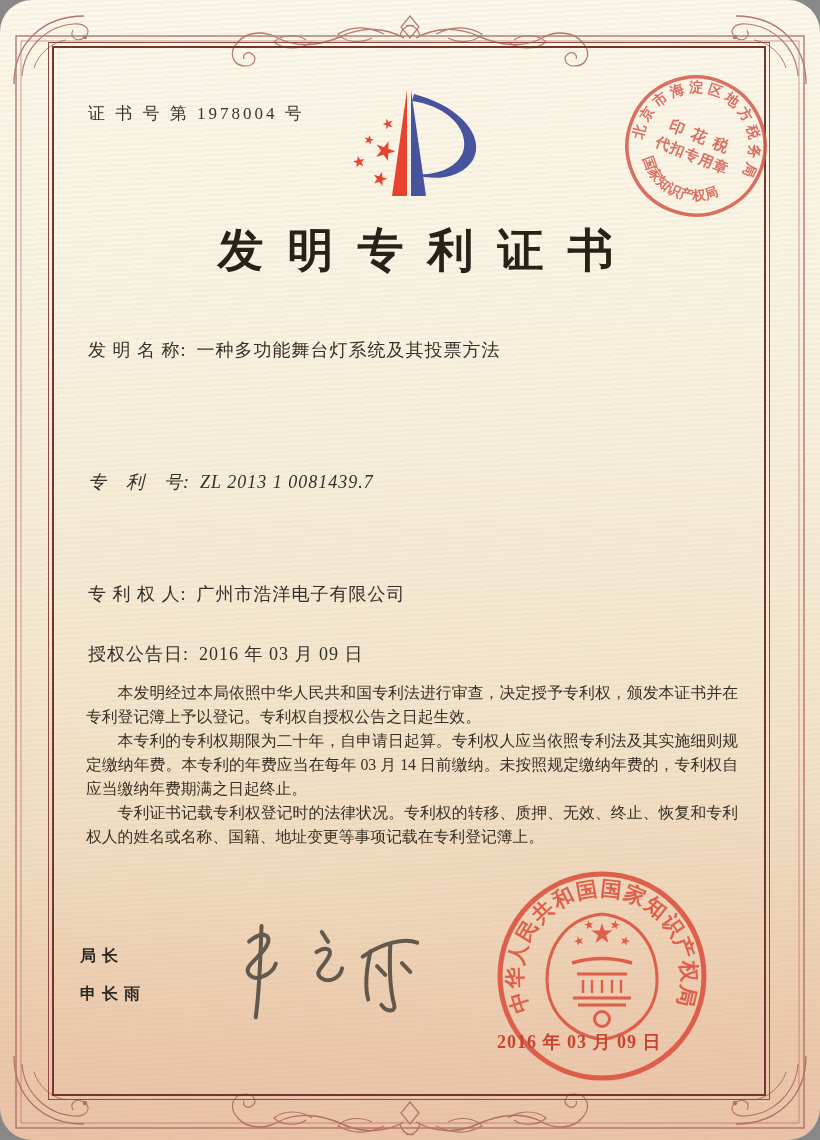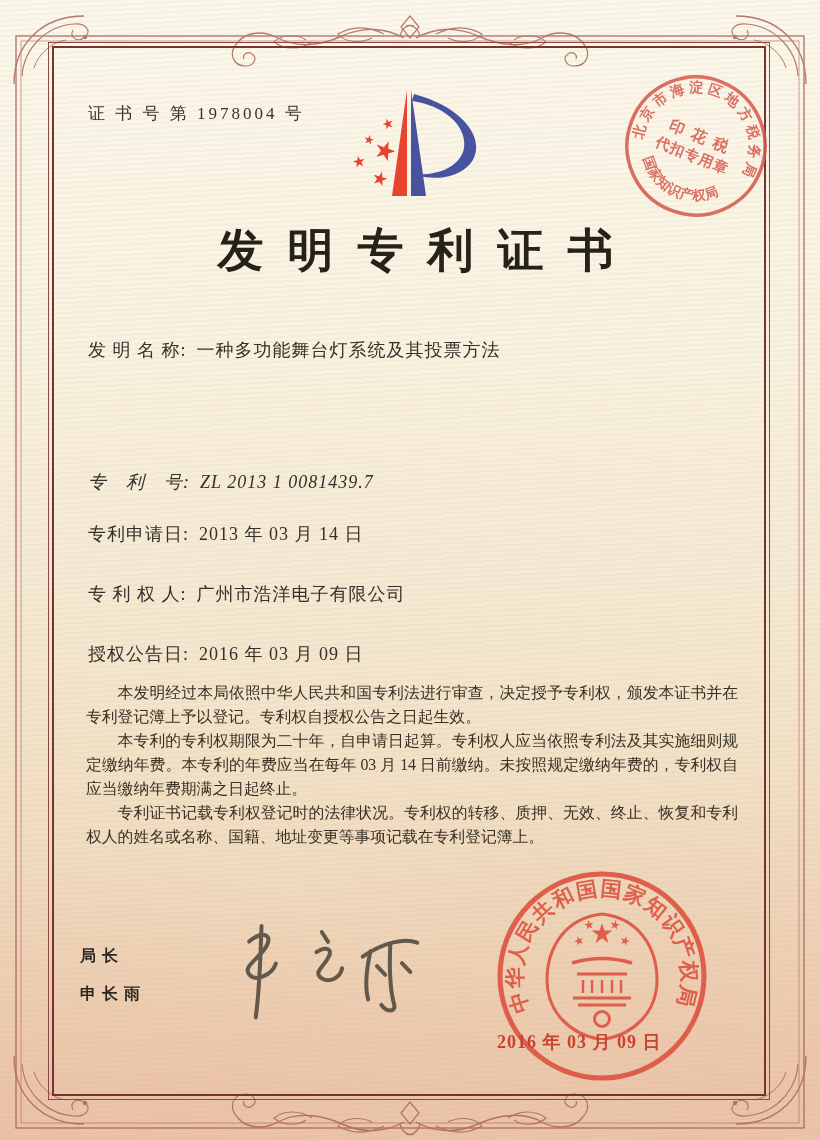--- a/index.html
+++ b/index.html
@@ -5,20 +5,21 @@
   * { margin:0; padding:0; box-sizing:border-box; }
   html,body { background:#888; }
   .page {
     position:relative; width:820px; height:1140px; margin:0 auto; overflow:hidden;
     font-family:"Liberation Serif","DejaVu Serif",serif; color:#35302a;
     background-image:
       radial-gradient(120% 55% at 88% 102%, rgba(233,166,144,0.30), rgba(233,166,144,0) 62%),
       radial-gradient(110% 45% at 8% 102%, rgba(233,166,144,0.33), rgba(233,166,144,0) 60%),
       repeating-linear-gradient(177deg, rgba(186,140,105,0.055) 0 2px, rgba(255,255,255,0) 2px 5px),
       linear-gradient(180deg,#fbf7ea 0%,#f8f2e0 30%,#f4e8d0 55%,#f0dcc0 75%,#ecd1b3 92%,#eacdb0 100%);
+    border-radius: 32px;
   }
   .abs { position:absolute; }
   .border-orn { position:absolute; left:0; top:0; pointer-events:none; }
   .frame { position:absolute; left:48px; top:42px; width:722px; height:1058px;
     border:1px solid #8c4a41; padding:3px; }
   .frame-inner { width:100%; height:100%; border:2px solid #74342f; }
   .cert-no { left:88px; top:102px; font-size:17px; letter-spacing:3px; color:#3a332a; }
   .title { left:0; right:0; top:220px; text-align:center; font-size:46px; font-weight:700;
     letter-spacing:24px; padding-left:35px; color:#272217; }
   .field { left:88px; font-size:18px; color:#34302a; white-space:nowrap; }
@@ -114,23 +115,20 @@
   </svg>
 
   <div class="abs title">发明专利证书</div>
 
   <div class="abs field f1">
     <span class="lab">发 明 名 称:</span><span class="val">一种多功能舞台灯系统及其投票方法</span>
   </div>
   <div class="abs field f3">
     <span class="lab">专　利　号:</span><span class="val">ZL 2013 1 0081439.7</span>
   </div>
-  <div class="abs field f4">
-    <span class="lab">专利申请日:</span><span class="val">2013 年 03 月 14 日</span>
-  </div>
   <div class="abs field f5">
     <span class="lab">专 利 权 人:</span><span class="val">广州市浩洋电子有限公司</span>
   </div>
   <div class="abs field f6">
     <span class="lab">授权公告日:</span><span class="val">2016 年 03 月 09 日</span>
   </div>
 
   <div class="abs body-text">
     <p>本发明经过本局依照中华人民共和国专利法进行审查，决定授予专利权，颁发本证书并在专利登记簿上予以登记。专利权自授权公告之日起生效。</p>
     <p>本专利的专利权期限为二十年，自申请日起算。专利权人应当依照专利法及其实施细则规定缴纳年费。本专利的年费应当在每年 03 月 14 日前缴纳。未按照规定缴纳年费的，专利权自应当缴纳年费期满之日起终止。</p>

